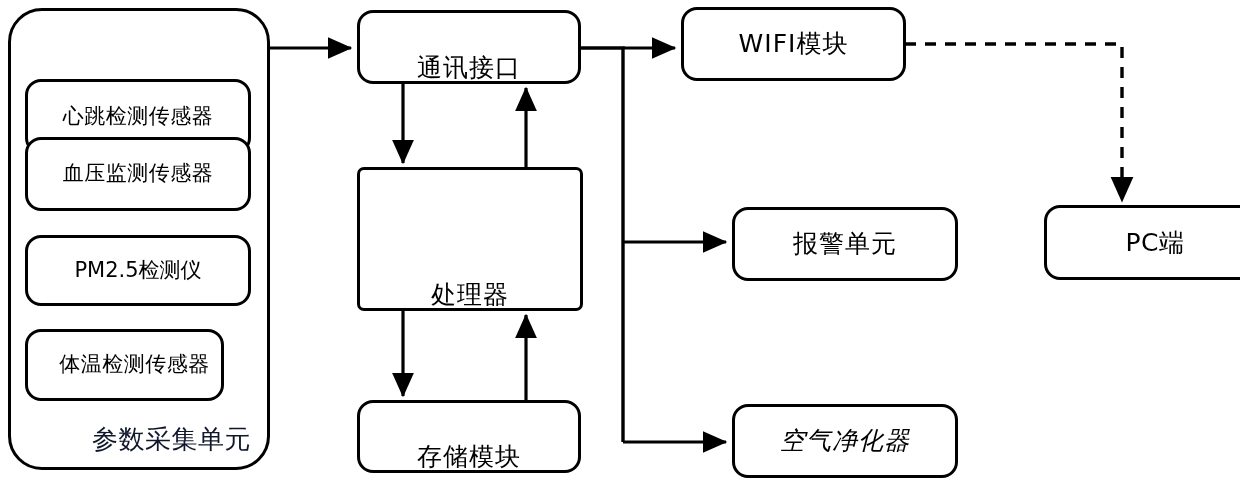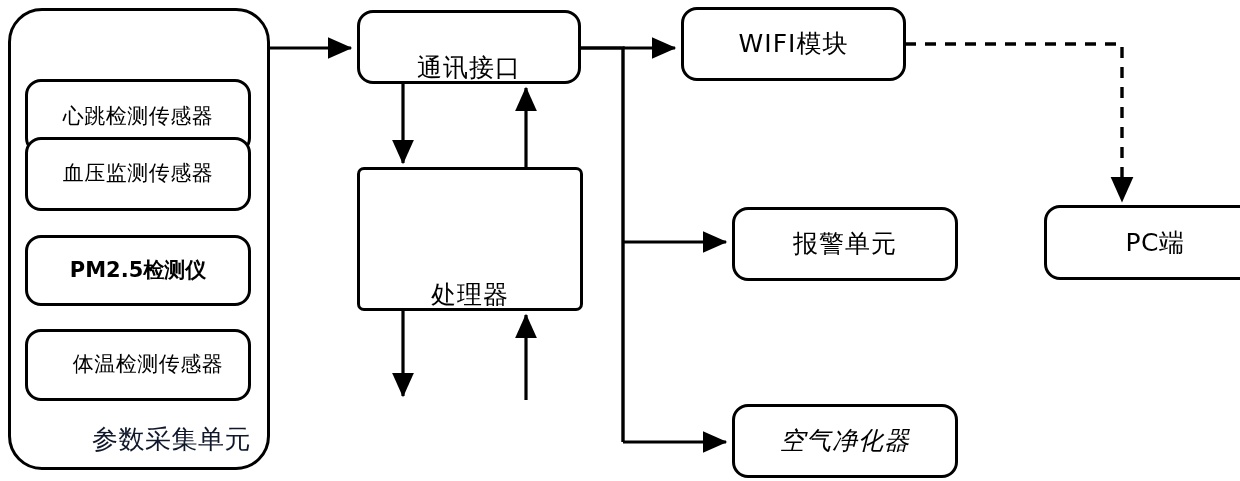--- a/index.html
+++ b/index.html
@@ -43,21 +43,20 @@
     border-radius: 34px;
     background: #ffffff;
   }
   .sensor-node {
     font-size: 21px;
     letter-spacing: 0.5px;
   }
   .sensor-node.latin {
     font-size: 21px;
     letter-spacing: 0px;
-    font-weight: bold;
   }
   .group-label {
     position: absolute;
     text-align: right;
     font-size: 26px;
     color: #0f172a;
     letter-spacing: 0.5px;
   }
   .mid-node {
     font-size: 25px;
@@ -114,34 +113,37 @@
   </div>
 
   <div class="node sensor-node" style="left:25px; top:137px; width:226px; height:74px;">
     <span>血压监测传感器</span>
   </div>
 
   <div class="node sensor-node latin" style="left:25px; top:235px; width:226px; height:71px;">
     <span>PM2.5检测仪</span>
   </div>
 
-  <div class="node sensor-node" style="left:25px; top:329px; width:226px; height:72px;padding-left:20px;">
+  <div class="node sensor-node" style="left:25px; top:329px; width:199px; height:72px;padding-left:20px;">
     <span>体温检测传感器</span>
   </div>
 
   <div class="group-label" style="left:25px; top:422px; width:226px;">参数采集单元</div>
 
   <div class="node mid-node" style="left:357px; top:10px; width:224px; height:74px;">
     <span>通讯接口</span>
   </div>
 
   <div class="node mid-node" style="left:357px; top:167px; width:226px; height:144px;border-radius:7px;">
     <span>处理器</span>
   </div>
 
+  <div class="node mid-node" style="left:357px; top:400px; width:224px; height:73px;">
+    <span>存储模块</span>
+  </div>
 
   <div class="node out-node" style="left:681px; top:7px; width:225px; height:74px;">
     <span>WIFI模块</span>
   </div>
 
   <div class="node out-node" style="left:732px; top:207px; width:226px; height:74px;">
     <span>报警单元</span>
   </div>
 
   <div class="node out-node" style="left:732px; top:404px; width:226px; height:74px;font-style:italic;">

